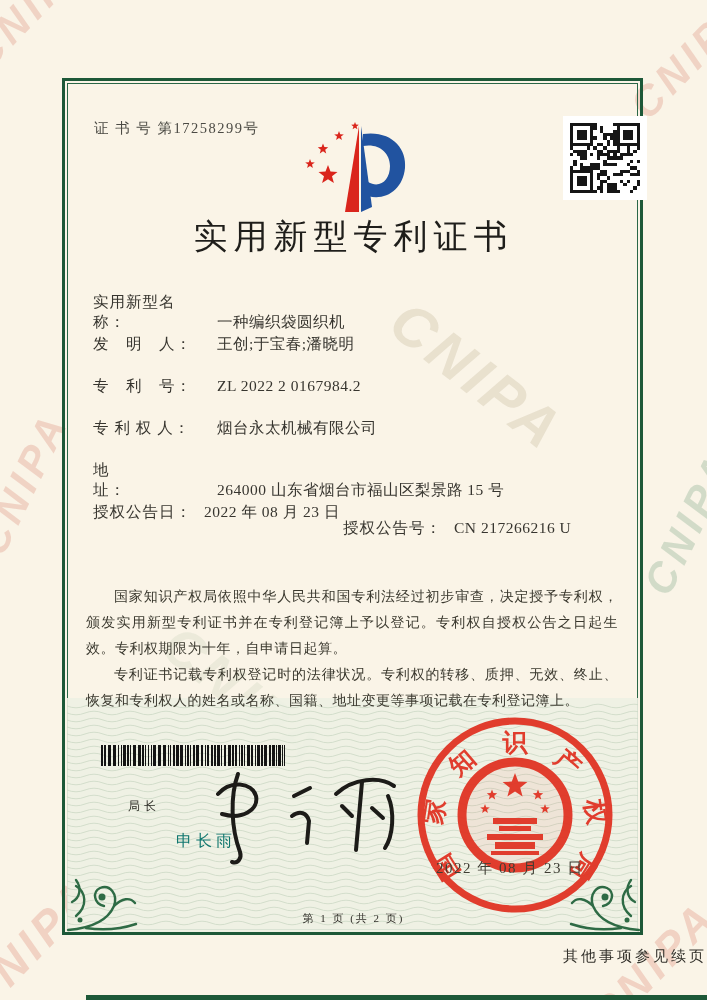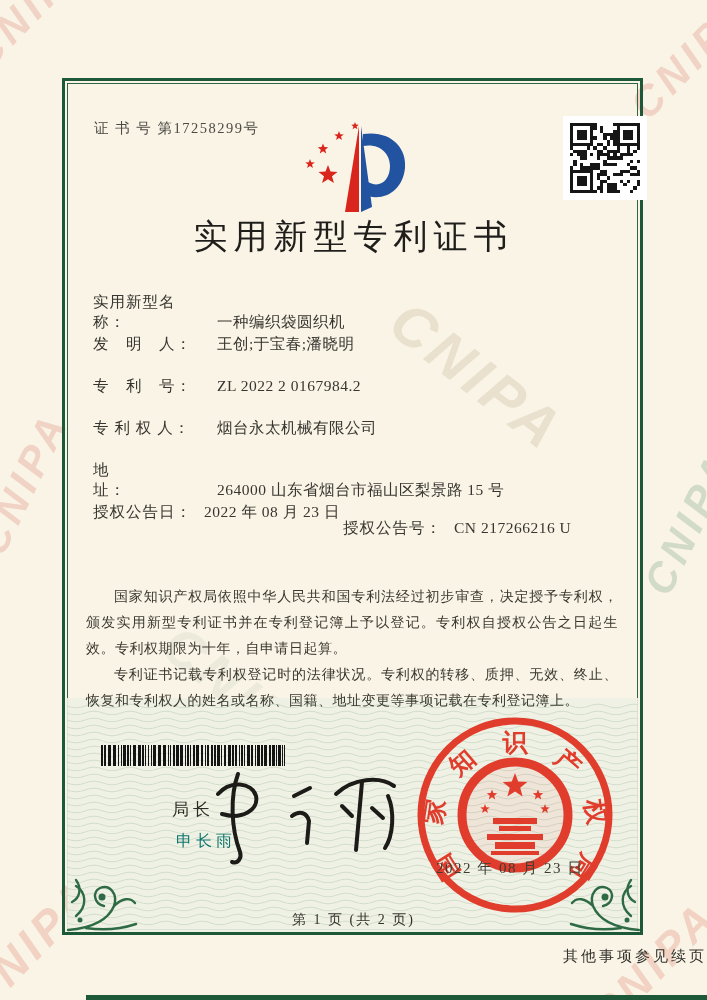--- a/index.html
+++ b/index.html
@@ -56,31 +56,31 @@
   .field-value { margin-left:12px; letter-spacing:.5px; }
   .pair2 { position:absolute; left:250px; top:16px; white-space:nowrap; }
   
   .legal { position:absolute; left:86px; top:584px; width:532px; }
   .legal p {
     font-size:14px; line-height:26px; text-indent:2em; text-align:justify;
     color:#3a382e; letter-spacing:.5px;
   }
   
   .barcode { position:absolute; left:99px; top:744px; }
-  .commissioner-title { position:absolute; left:128px; top:798px; font-size:17px; letter-spacing:4px; color:#2d2c26;margin-left:44px; }
+  .commissioner-title { position:absolute; left:128px; top:798px; font-size:12px; letter-spacing:4px; color:#2d2c26; }
   .commissioner-name  { position:absolute; left:128px; top:831px; font-size:16px; letter-spacing:4px; color:#0f766e;margin-left:48px; }
   .signature { position:absolute; left:208px; top:766px; }
   .seal { position:absolute; left:412px; top:712px; opacity:.93; }
   .seal-date {
     position:absolute; left:436px; top:859px; font-size:15px;
     letter-spacing:1.5px; color:#3e3d33; z-index:5;
   }
   .page-indicator {
     position:absolute; left:0; right:0; top:911px; text-align:center;
-    font-size:14px; letter-spacing:2px; color:#33312b;
+    font-size:11px; letter-spacing:2px; color:#33312b;
   }
   .continuation-note {
     position:absolute; left:0; right:0; top:947px; text-align:right;
     font-size:15px; letter-spacing:3px; color:#33312b;
   }
   .next-page-edge {
     position:absolute; left:86px; top:995px; width:621px; height:5px; background:#1d5838;
   }
 </style>
 </head>

